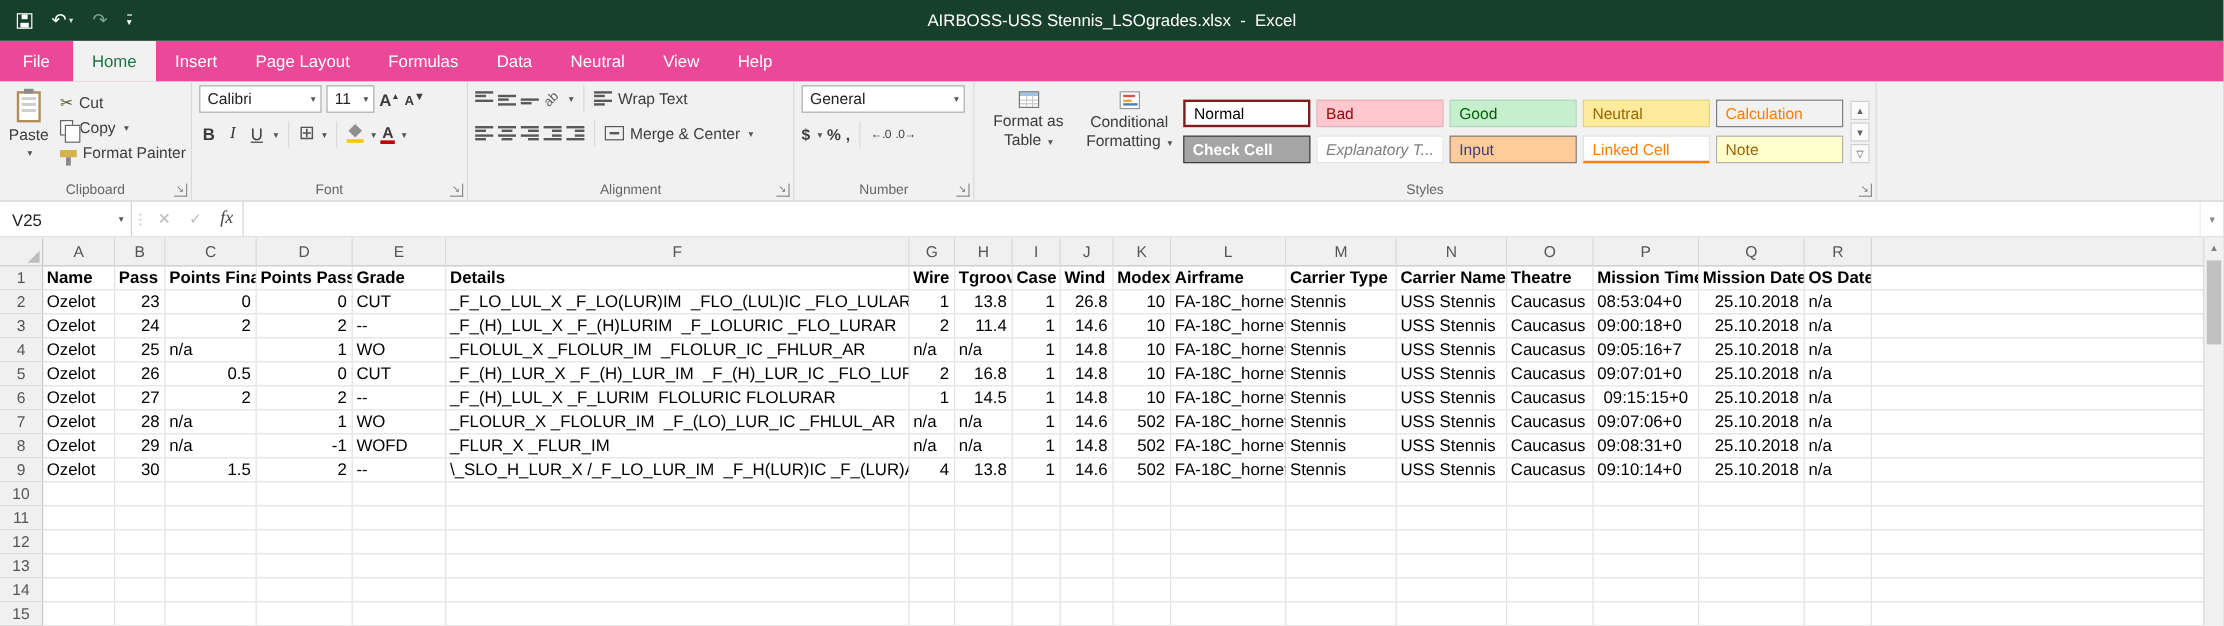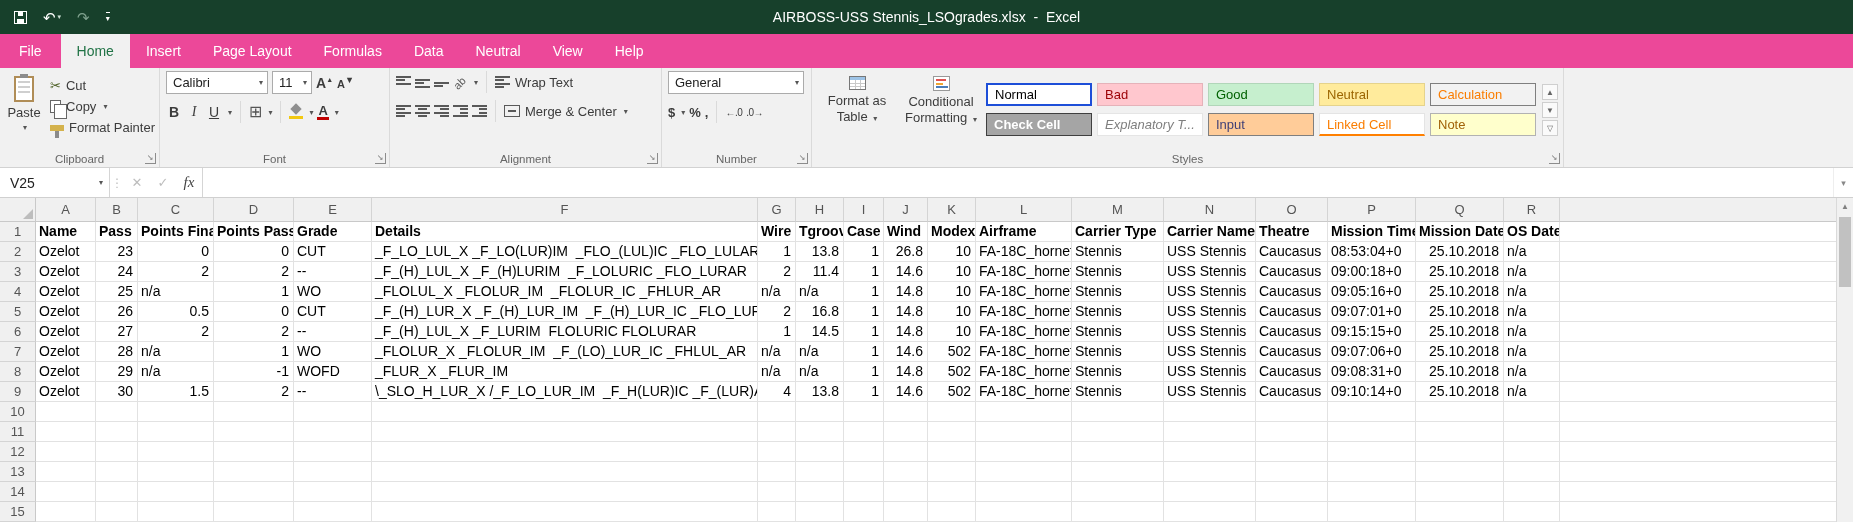--- a/index.html
+++ b/index.html
@@ -86,21 +86,21 @@
   .numfmt{width:136px;}
   .cur{font-size:13px;color:#3c3c3c;font-weight:bold;}
   .dec{font-size:10px;color:#3c3c3c;letter-spacing:-0.5px;}
   
   .g-styles{width:752px;gap:6px;padding-right:2px;}
   .bigbtn{display:flex;flex-direction:column;align-items:center;gap:1px;width:78px;padding-top:5px;font-size:13px;color:#3c3c3c;text-align:center;line-height:15px;cursor:default;}
   .i-condfmt{width:17px;height:15px;border:1px solid #999;background-color:#fff;background-image:linear-gradient(#e05252,#e05252),linear-gradient(#f0a532,#f0a532),linear-gradient(#4a7ebb,#4a7ebb);background-size:10px 2px,7px 2px,12px 2px;background-position:2px 2px,2px 5.5px,2px 9px;background-repeat:no-repeat;margin-bottom:2px;}
   .i-fmttable{width:17px;height:14px;border:1px solid #777;background-color:#fff;background-image:linear-gradient(#9dc3e6,#9dc3e6),linear-gradient(#c9c9c9,#c9c9c9),linear-gradient(#c9c9c9,#c9c9c9),linear-gradient(#c9c9c9,#c9c9c9),linear-gradient(#c9c9c9,#c9c9c9);background-size:100% 3px,100% 1px,100% 1px,1px 100%,1px 100%;background-position:0 0,0 6px,0 9px,5px 0,10px 0;background-repeat:no-repeat;margin-bottom:2px;}
   .gallery{display:grid;grid-template-columns:repeat(5,106px);grid-auto-rows:26px;gap:4px 5px;align-content:start;padding-top:12px;}
   .swatch{font-size:13px;height:23px;line-height:21px;padding-left:7px;border:1px solid rgba(0,0,0,0.10);overflow:hidden;white-space:nowrap;cursor:default;}
-  .swatch.selected{border:2px solid #1d4ed8;line-height:19px;}
+  .swatch.selected{border:2px solid #7f1d1d;line-height:19px;}
   .gal-rail{display:flex;flex-direction:column;gap:2px;padding-top:13px;}
   .rail-btn{width:16px;height:16px;border:1px solid #cfcfcf;background:#fafafa;color:#666;font-size:8px;display:flex;align-items:center;justify-content:center;cursor:default;}
   
   .fbar{height:30px;background:#fff;border-bottom:1px solid #d0d0d0;display:flex;align-items:stretch;flex:none;}
   .namebox{width:110px;display:flex;align-items:center;justify-content:space-between;padding:0 6px 0 10px;font-size:14px;color:#222;border-right:1px solid #d5d5d5;cursor:text;}
   .fhandle{width:14px;display:flex;align-items:center;justify-content:center;color:#bdbdbd;font-size:12px;}
   .fctl{width:26px;display:flex;align-items:center;justify-content:center;font-size:13px;color:#bdbdbd;cursor:default;}
   .fx{color:#444;font-family:"Liberation Serif",serif;font-style:italic;font-size:15px;}
   .finput{flex:1;border-left:1px solid #d5d5d5;cursor:text;}
   .fexpand{width:20px;display:flex;align-items:center;justify-content:center;color:#888;font-size:9px;border-left:1px solid #eee;}
@@ -413,21 +413,21 @@
           <div class="cell" style="width: 386px;">_FLOLUL_X _FLOLUR_IM  _FLOLUR_IC _FHLUR_AR</div>
           <div class="cell" style="width: 38px;">n/a</div>
           <div class="cell" style="width: 48px;">n/a</div>
           <div class="cell num" style="width: 40px;">1</div>
           <div class="cell num" style="width: 44px;">14.8</div>
           <div class="cell num" style="width: 48px;">10</div>
           <div class="cell" style="width: 96px;">FA-18C_hornet</div>
           <div class="cell" style="width: 92px;">Stennis</div>
           <div class="cell" style="width: 92px;">USS Stennis</div>
           <div class="cell" style="width: 72px;">Caucasus</div>
-          <div class="cell" style="width: 88px;">09:05:16+0</div>
+          <div class="cell" style="width: 88px;">09:05:16+7</div>
           <div class="cell num" style="width: 88px;">25.10.2018</div>
           <div class="cell" style="width: 56px;">n/a</div>
           <div class="cell fillc"></div>
         </div>
         <div class="sheet-row">
           <div class="rowh">5</div>
           <div class="cell" style="width: 60px;">Ozelot</div>
           <div class="cell num" style="width: 42px;">26</div>
           <div class="cell num" style="width: 76px;">0.5</div>
           <div class="cell num" style="width: 80px;">0</div>
@@ -457,21 +457,21 @@
           <div class="cell" style="width: 386px;">_F_(H)_LUL_X _F_LURIM  FLOLURIC FLOLURAR</div>
           <div class="cell num" style="width: 38px;">1</div>
           <div class="cell num" style="width: 48px;">14.5</div>
           <div class="cell num" style="width: 40px;">1</div>
           <div class="cell num" style="width: 44px;">14.8</div>
           <div class="cell num" style="width: 48px;">10</div>
           <div class="cell" style="width: 96px;">FA-18C_hornet</div>
           <div class="cell" style="width: 92px;">Stennis</div>
           <div class="cell" style="width: 92px;">USS Stennis</div>
           <div class="cell" style="width: 72px;">Caucasus</div>
-          <div class="cell" style="width: 88px;">09:15:15+0</div>
+          <div class="cell" style="width: 88px; text-align: center;">09:15:15+0</div>
           <div class="cell num" style="width: 88px;">25.10.2018</div>
           <div class="cell" style="width: 56px;">n/a</div>
           <div class="cell fillc"></div>
         </div>
         <div class="sheet-row">
           <div class="rowh">7</div>
           <div class="cell" style="width: 60px;">Ozelot</div>
           <div class="cell num" style="width: 42px;">28</div>
           <div class="cell" style="width: 76px;">n/a</div>
           <div class="cell num" style="width: 80px;">1</div>

